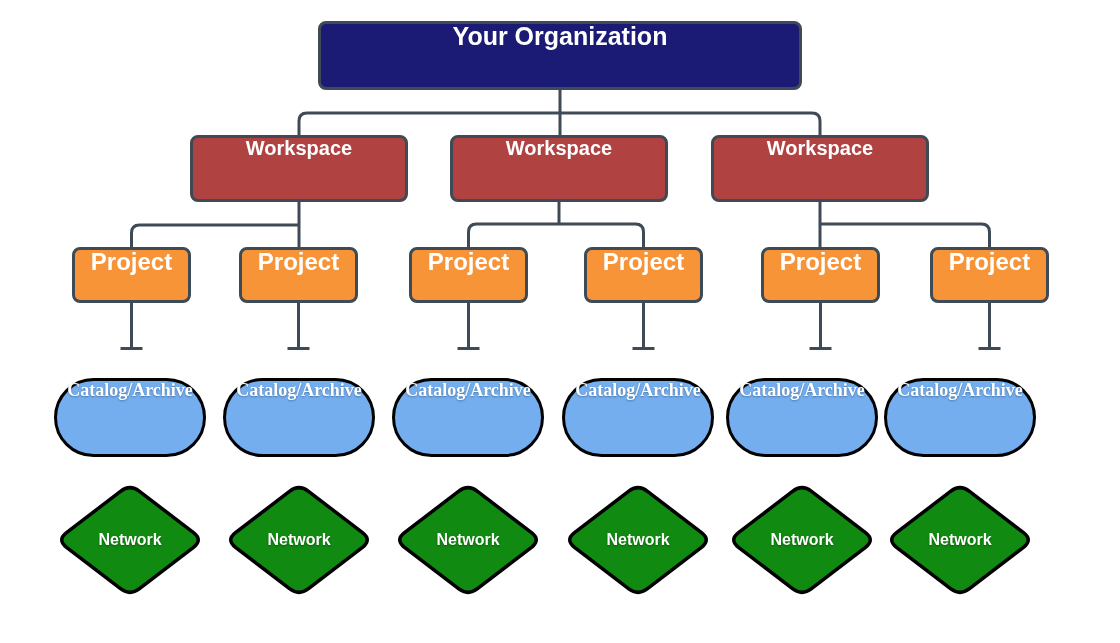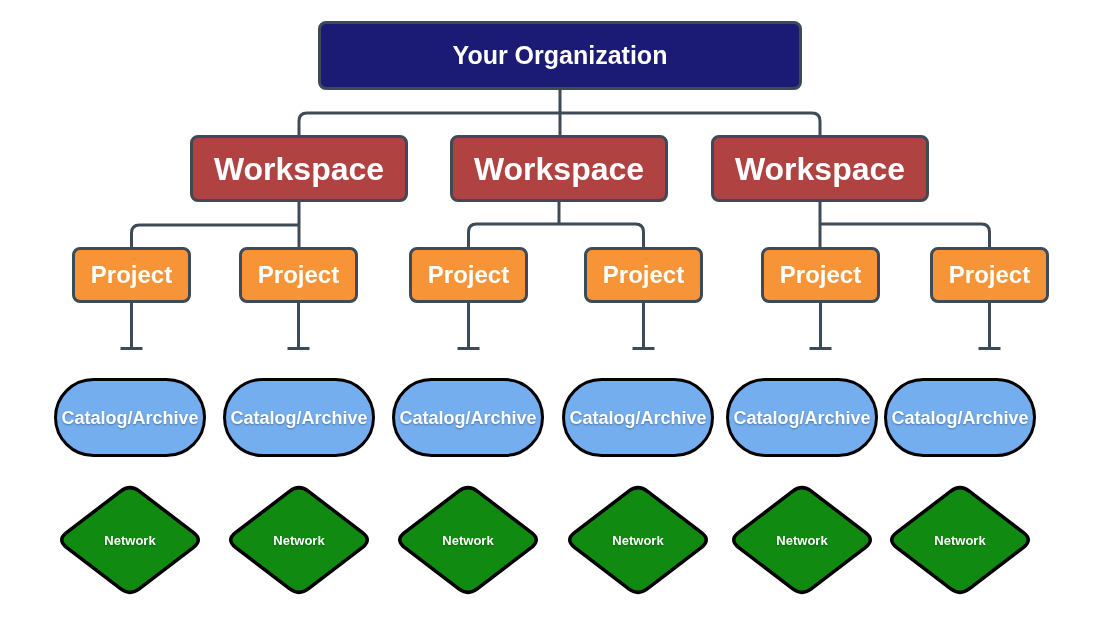--- a/index.html
+++ b/index.html
@@ -18,66 +18,67 @@
   }
   .connector {
     stroke: var(--connector, #3e4a56);
     stroke-width: 3;
     fill: none;
     stroke-linecap: butt;
   }
   .node {
     position: absolute;
     display: flex;
-    align-items: center;
+    align-items: flex-start;
     justify-content: center;
     box-sizing: border-box;
   }
   .rect-node {
     border: 3px solid var(--box-border, #3e4a56);
     border-radius: 8px;
   }
   .org-node       { background: var(--organization-fill, #1b1b75); }
   .workspace-node { background: var(--workspace-fill, #b04242); }
   .project-node   { background: var(--project-fill, #f79438); }
   .pill-node {
     background: var(--catalog-fill, #74aeef);
     border: 3px solid var(--shape-border, #000000);
     border-radius: 40px;
+    font-family: Liberation Serif, serif;
   }
   .label {
     color: var(--text, #ffffff);
     font-weight: bold;
     text-align: center;
     white-space: nowrap;
     line-height: 1;
   }
   .org-node .label       { font-size: 25px; }
-  .workspace-node .label { font-size: 32px; }
+  .workspace-node .label { font-size: 20px; }
   .project-node .label   { font-size: 24px; }
   .pill-node .label      { font-size: 18px; text-shadow: 0 1px 2px rgba(0,0,0,0.35); }
   .diamond-wrap {
     position: absolute;
     width: 150px;
     height: 116px;
   }
   .diamond-wrap svg { display: block; }
   .diamond-shape {
     fill: var(--network-fill, #108a10);
     stroke: var(--shape-border, #000000);
     stroke-width: 3.5;
   }
   .diamond-label-layer {
     position: absolute;
     inset: 0;
     display: flex;
     align-items: center;
     justify-content: center;
   }
-  .diamond-label-layer .label { font-size: 13px; text-shadow: 0 1px 2px rgba(0,0,0,0.35); }
+  .diamond-label-layer .label { font-size: 16px; text-shadow: 0 1px 2px rgba(0,0,0,0.35); }
 </style>
 </head>
 <body>
 
 <div class="stage">
 
   <svg width="0" height="0" style="position:absolute" aria-hidden="true">
     <defs>
       <path id="diamond-shape-def" d="M 84.5 9.3 L 138.5 50.7 Q 148 58 138.5 65.3 L 84.5 106.7 Q 75 114 65.5 106.7 L 11.5 65.3 Q 2 58 11.5 50.7 L 65.5 9.3 Q 75 2 84.5 9.3 Z"></path>
     </defs>

